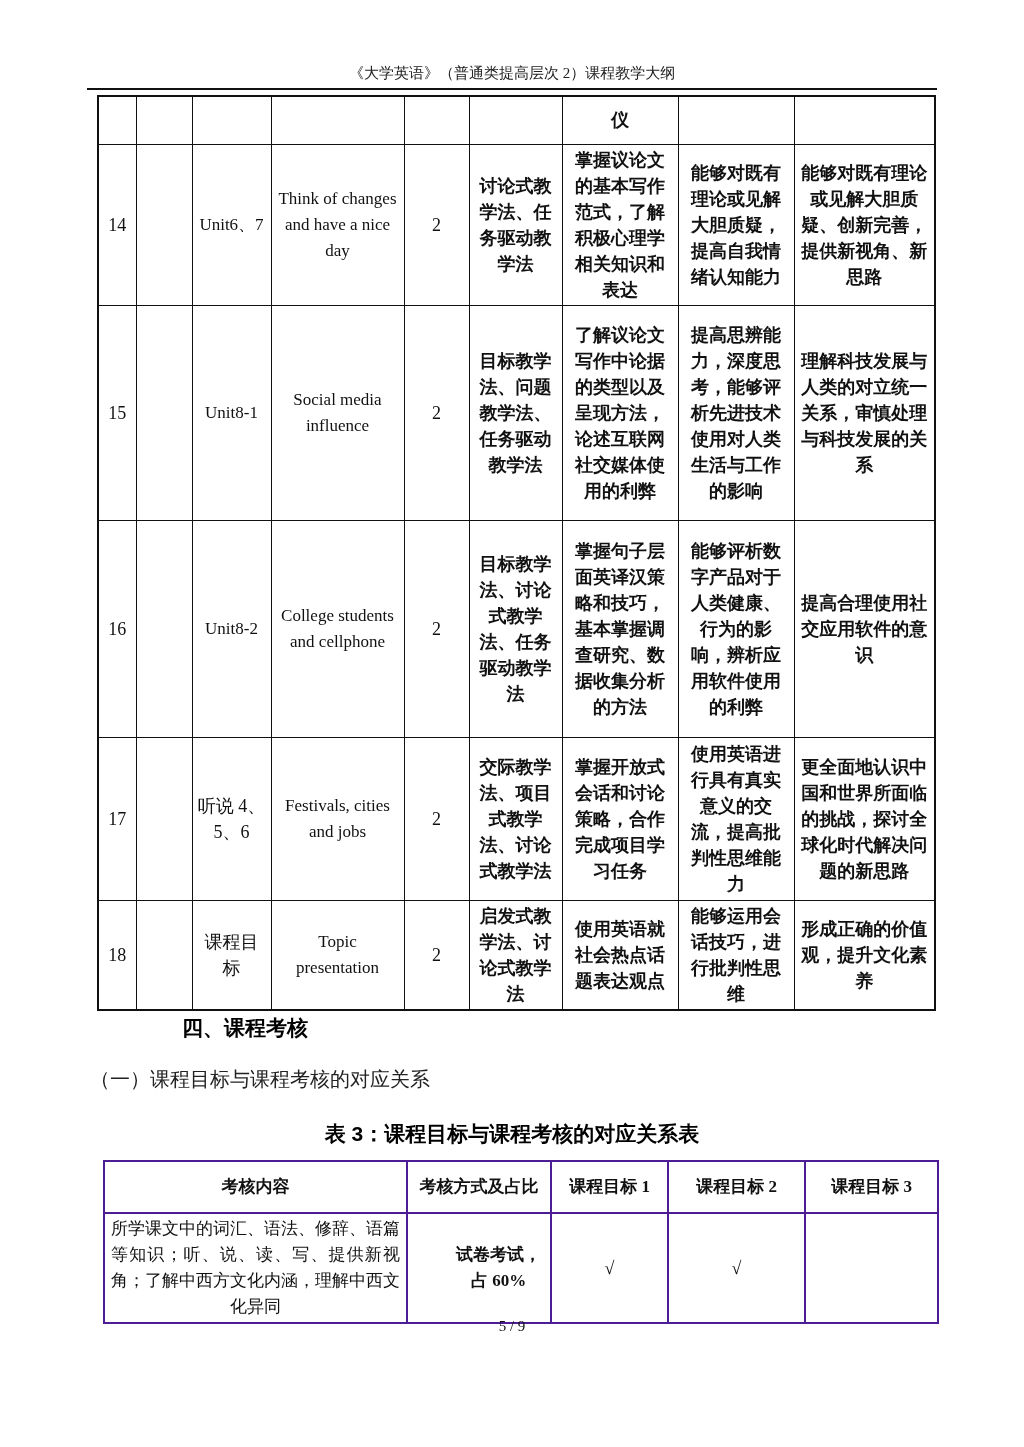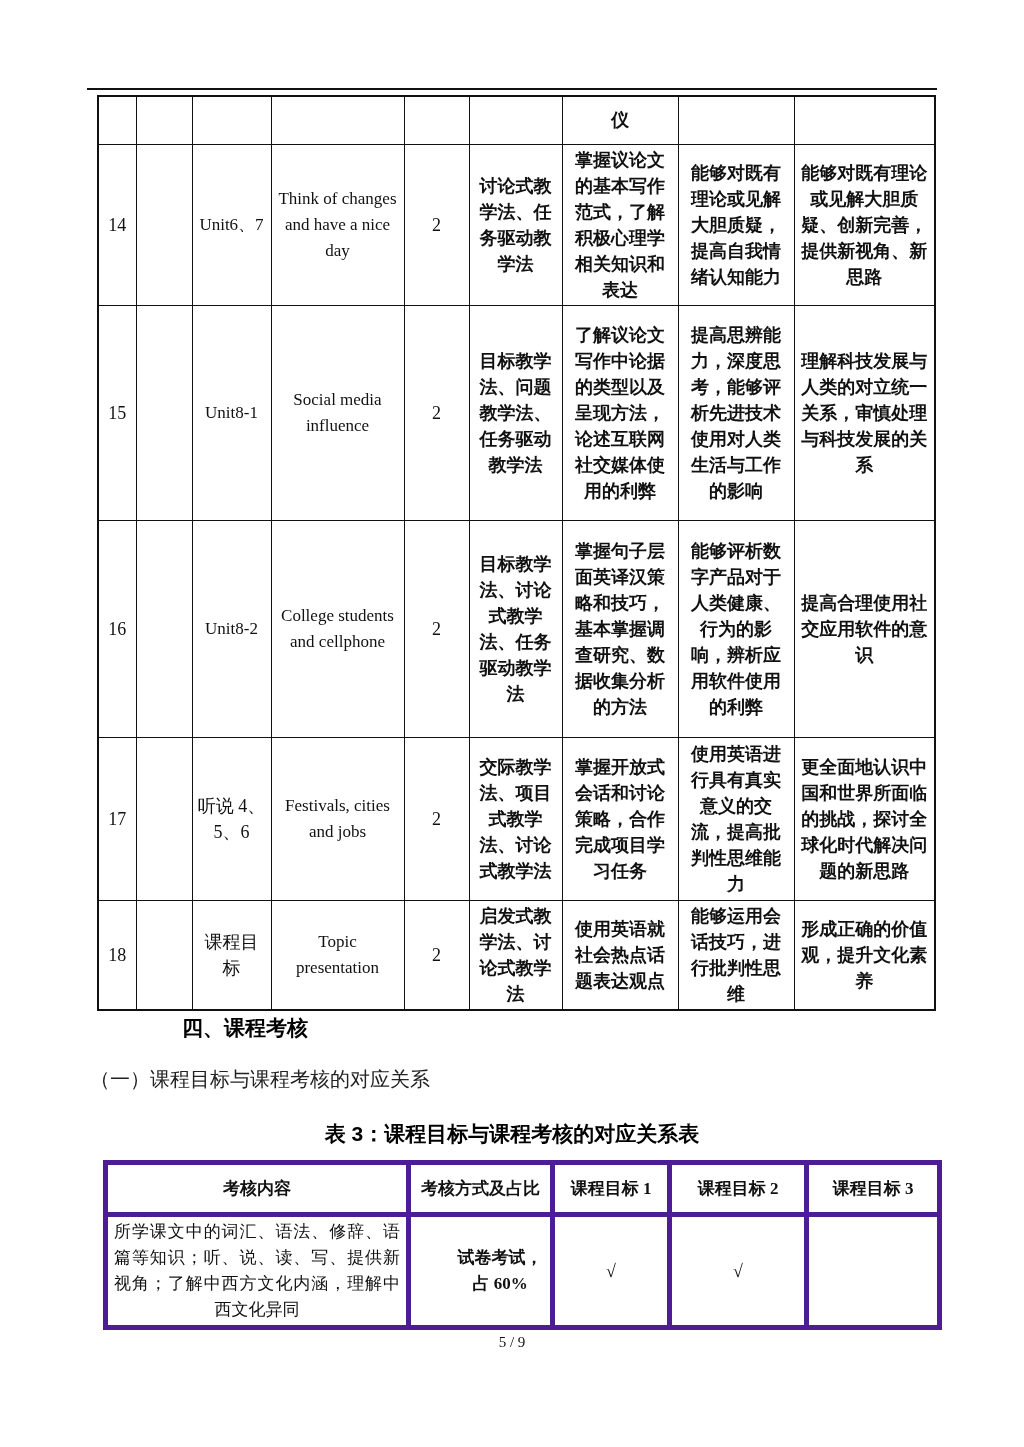--- a/index.html
+++ b/index.html
@@ -60,48 +60,49 @@
     font-family: "Liberation Sans", "DejaVu Sans", sans-serif;
     font-weight: bold; font-size: 21px; color: #000;
   }
 
   
   .assessment {
     position: absolute; left: 103px; top: 1160px; width: 834px;
     border: 2px solid #111;
   }
   .assessment th, .assessment td {
-    border: 5px solid #4c1d95;
+    border: 2px solid #4c1d95;
     vertical-align: middle; text-align: center;
     font-size: 17px; line-height: 26px;
     padding: 2px 6px;
     overflow: hidden;
   }
   .assessment th {
     font-weight: bold; height: 52px;
     font-family: "Liberation Serif", "DejaVu Serif", serif;
   }
   .assessment tr.data { height: 103px; }
   .assessment td.content {
     text-align: justify; text-align-last: center;
     font-size: 17px;
   }
   .assessment td.method { font-weight: bold; padding-left: 45px; }
   .assessment td.mark { font-size: 18px; }
 
   .page-footer {
     position: absolute; top: 1318px; left: 0; width: 1024px;
-    text-align: center; font-size: 15px; color: #111; margin-top: 16px;
+    text-align: center; font-size: 15px; color: #111;
   }
 </style>
 </head>
 <body>
 
 <div class="page">
 
+  <div class="doc-header-title">《大学英语》（普通类提高层次 2）课程教学大纲</div>
   <div class="header-rule"></div>
 
   <table class="schedule">
     <colgroup>
       <col style="width:38px">
         <col style="width:56px">
         <col style="width:79px">
       <col style="width:133px">
         <col style="width:65px">
         <col style="width:93px">

